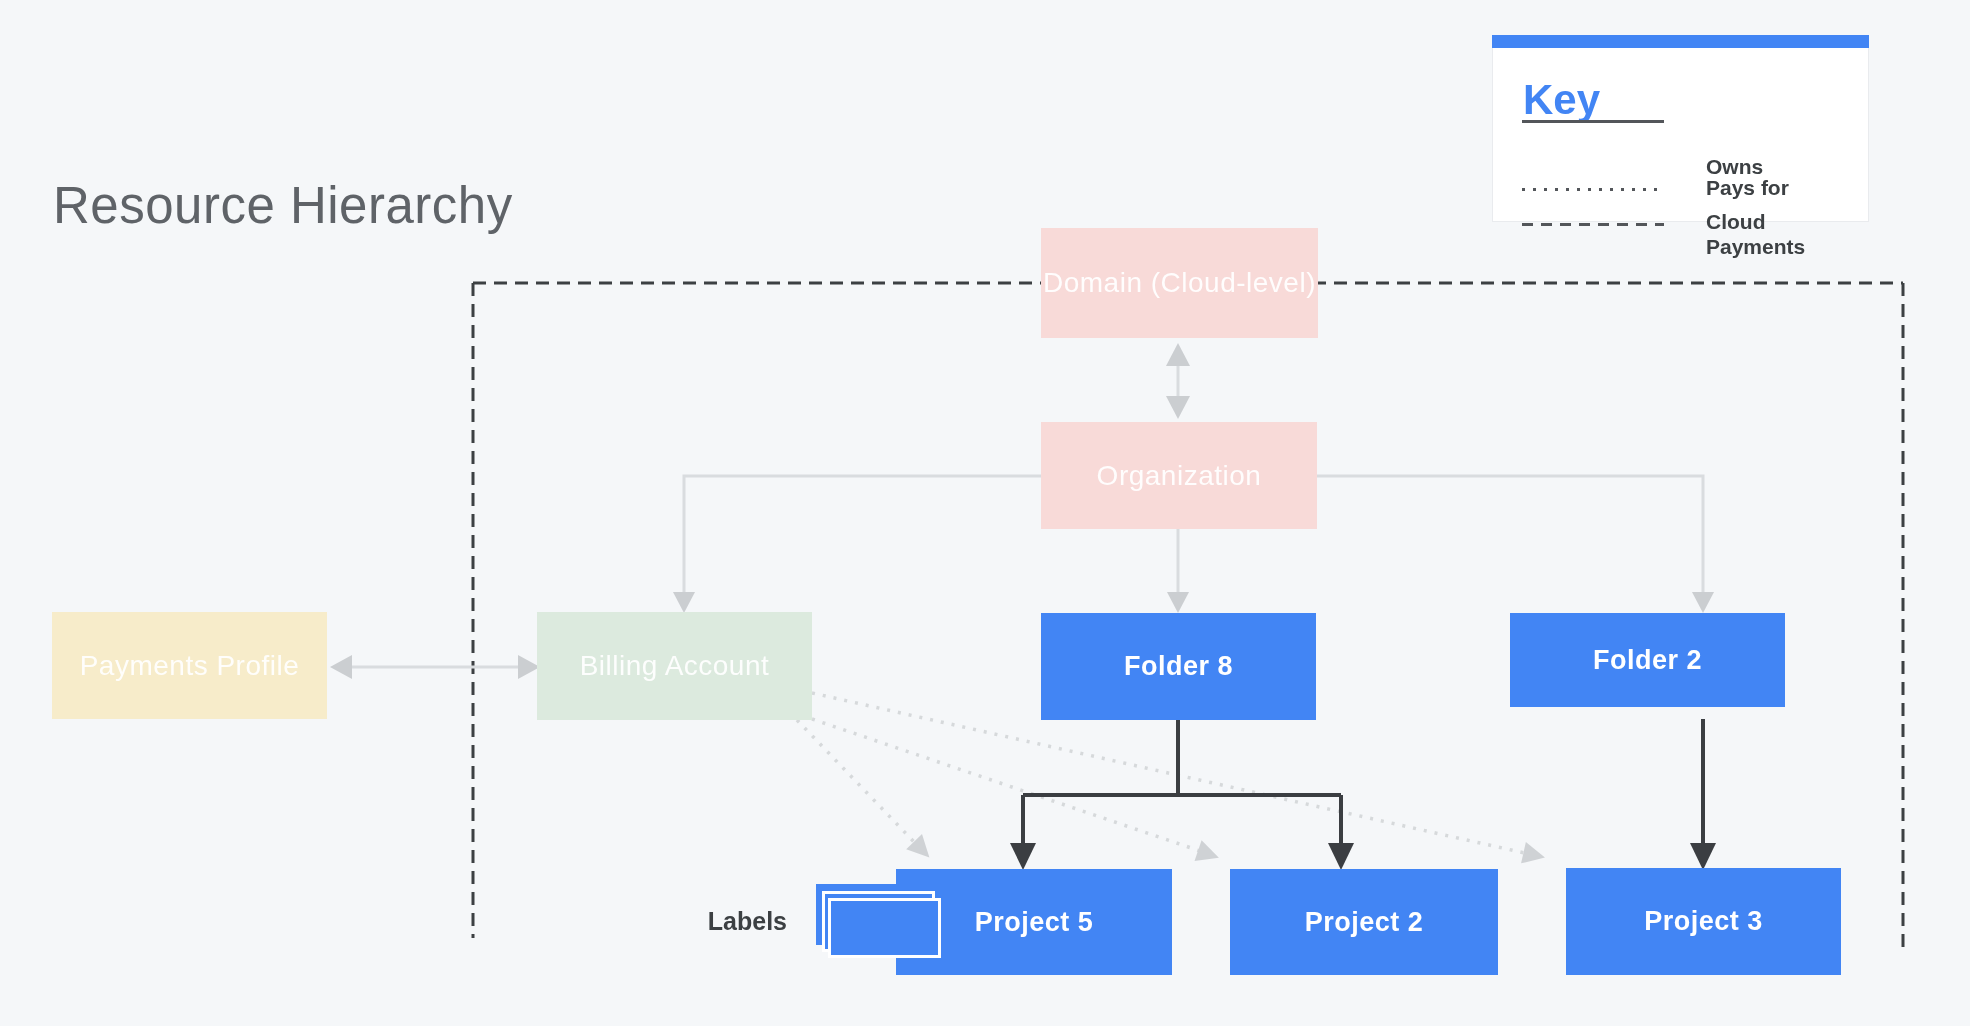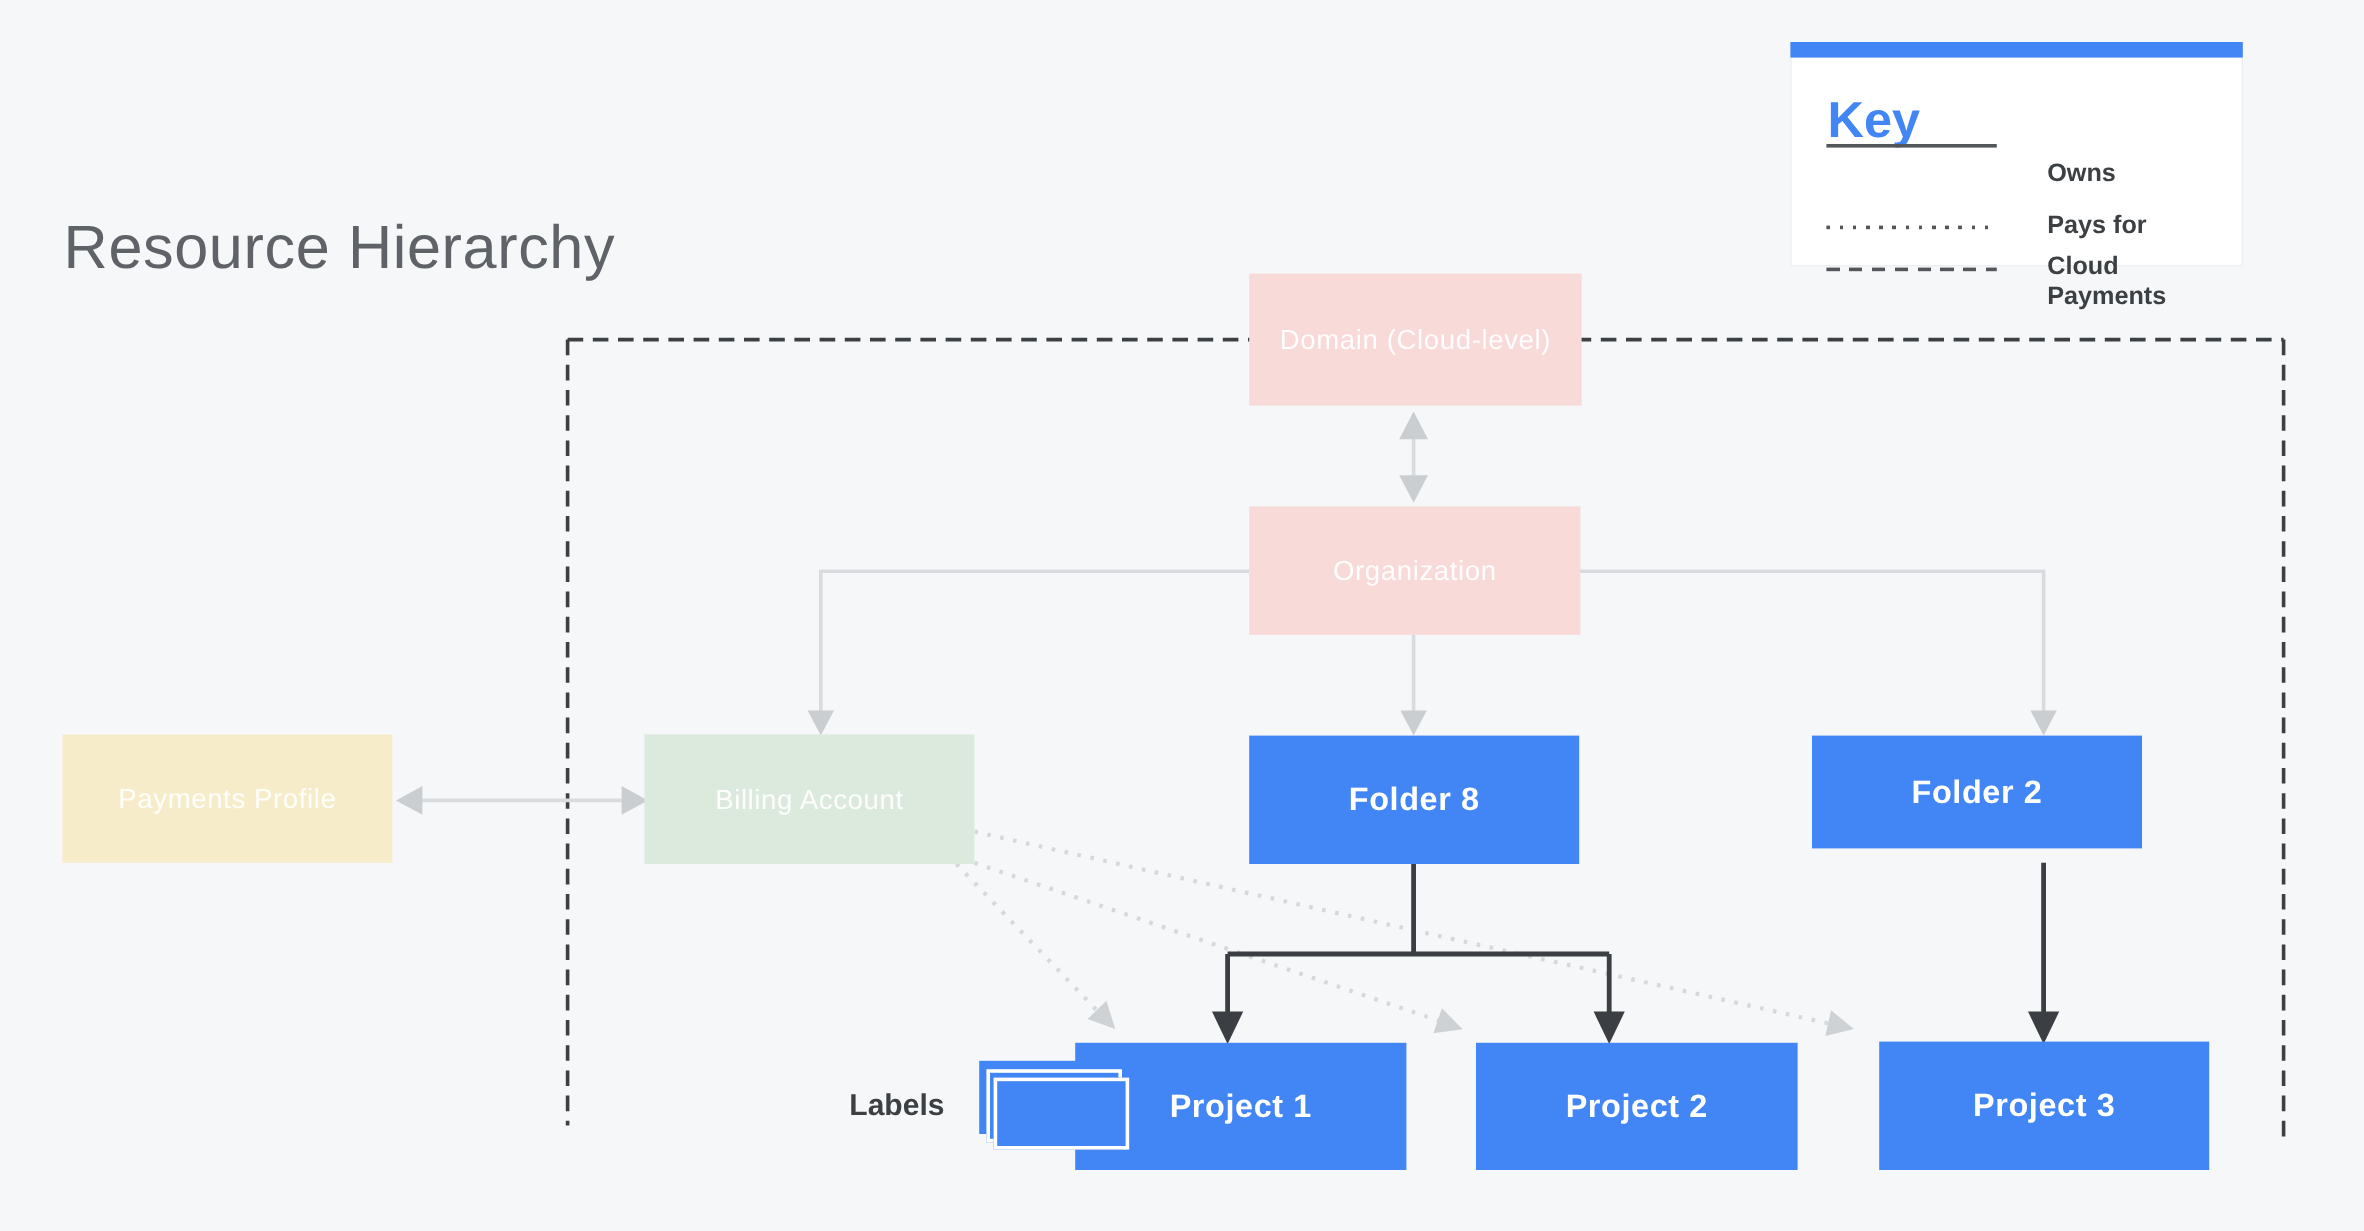--- a/index.html
+++ b/index.html
@@ -8,21 +8,21 @@
     --dotline:#d6d9db; --titlegray:#5f6368; --keyline:#53565a;
   }
   html,body{margin:0;padding:0;}
   body{background:var(--bg);font-family:"Liberation Sans",sans-serif;}
   .canvas{position:relative;width:1970px;height:1026px;background:var(--bg);overflow:hidden;}
   .svg-layer{position:absolute;left:0;top:0;z-index:1;}
   .page-title{position:absolute;left:53px;top:176px;font-size:51px;font-weight:400;
     color:var(--titlegray);letter-spacing:.5px;z-index:2;}
   .node{position:absolute;display:flex;align-items:center;justify-content:center;
     text-align:center;z-index:3;}
-  .node.pastel span{font-weight:300;font-size:23px;color:rgba(255,255,255,.93);letter-spacing:.5px;white-space:nowrap;}
+  .node.pastel span{font-weight:300;font-size:28px;color:rgba(255,255,255,.93);letter-spacing:.5px;white-space:nowrap;}
   .node.pink{background:var(--pink);}
   .node.green{background:var(--green);}
   .node.cream{background:var(--cream);}
   .node.blue{background:var(--blue);}
   .node.blue span{font-weight:700;font-size:27px;color:#ffffff;letter-spacing:.5px;}
   .labels-caption{position:absolute;left:620px;top:907px;width:167px;text-align:right;
     font-size:25px;font-weight:700;color:var(--dark);z-index:5;}
   .stack-rect{position:absolute;background:var(--blue);z-index:4;}
   .stack-rect.bordered{border:3px solid #ffffff;}
   .key-panel{position:absolute;left:1492px;top:35px;width:377px;height:187px;
@@ -117,21 +117,21 @@
 
   <div class="node blue" style="left:1041px;top:613px;width:275px;height:107px">
     <span>Folder 8</span>
   </div>
 
   <div class="node blue" style="left:1510px;top:613px;width:275px;height:94px">
     <span>Folder 2</span>
   </div>
 
   <div class="node blue" style="left:896px;top:869px;width:276px;height:106px">
-    <span>Project 1</span>
+    <span>Project 5</span>
   </div>
 
   <div class="node blue" style="left:1230px;top:869px;width:268px;height:106px">
     <span>Project 2</span>
   </div>
 
   <div class="node blue" style="left:1566px;top:868px;width:275px;height:107px">
     <span>Project 3</span>
   </div>
 
@@ -140,21 +140,21 @@
     <div class="stack-rect" style="left:816px;top:884px;width:113px;height:61px"></div>
     <div class="stack-rect bordered" style="left:822px;top:891px;width:107px;height:55px"></div>
     <div class="stack-rect bordered" style="left:828px;top:898px;width:107px;height:54px"></div>
   </div>
 
   <div class="key-panel">
     <div class="key-bar"></div>
     <div class="key-title">Key</div>
 
     <div class="key-swatch solid" style="top:84px"></div>
-    <div class="key-label" style="top:96px">Owns</div>
+    <div class="key-label" style="top:118px">Owns</div>
 
     <div class="key-swatch dotted" style="top:152px"></div>
     <div class="key-label" style="top:139px">Pays for</div>
 
     <div class="key-swatch dashed" style="top:187px"></div>
     <div class="key-label" style="top:139px;margin-top:34px;width:110px">Cloud Payments</div>
   </div>
 
 </div>
 

